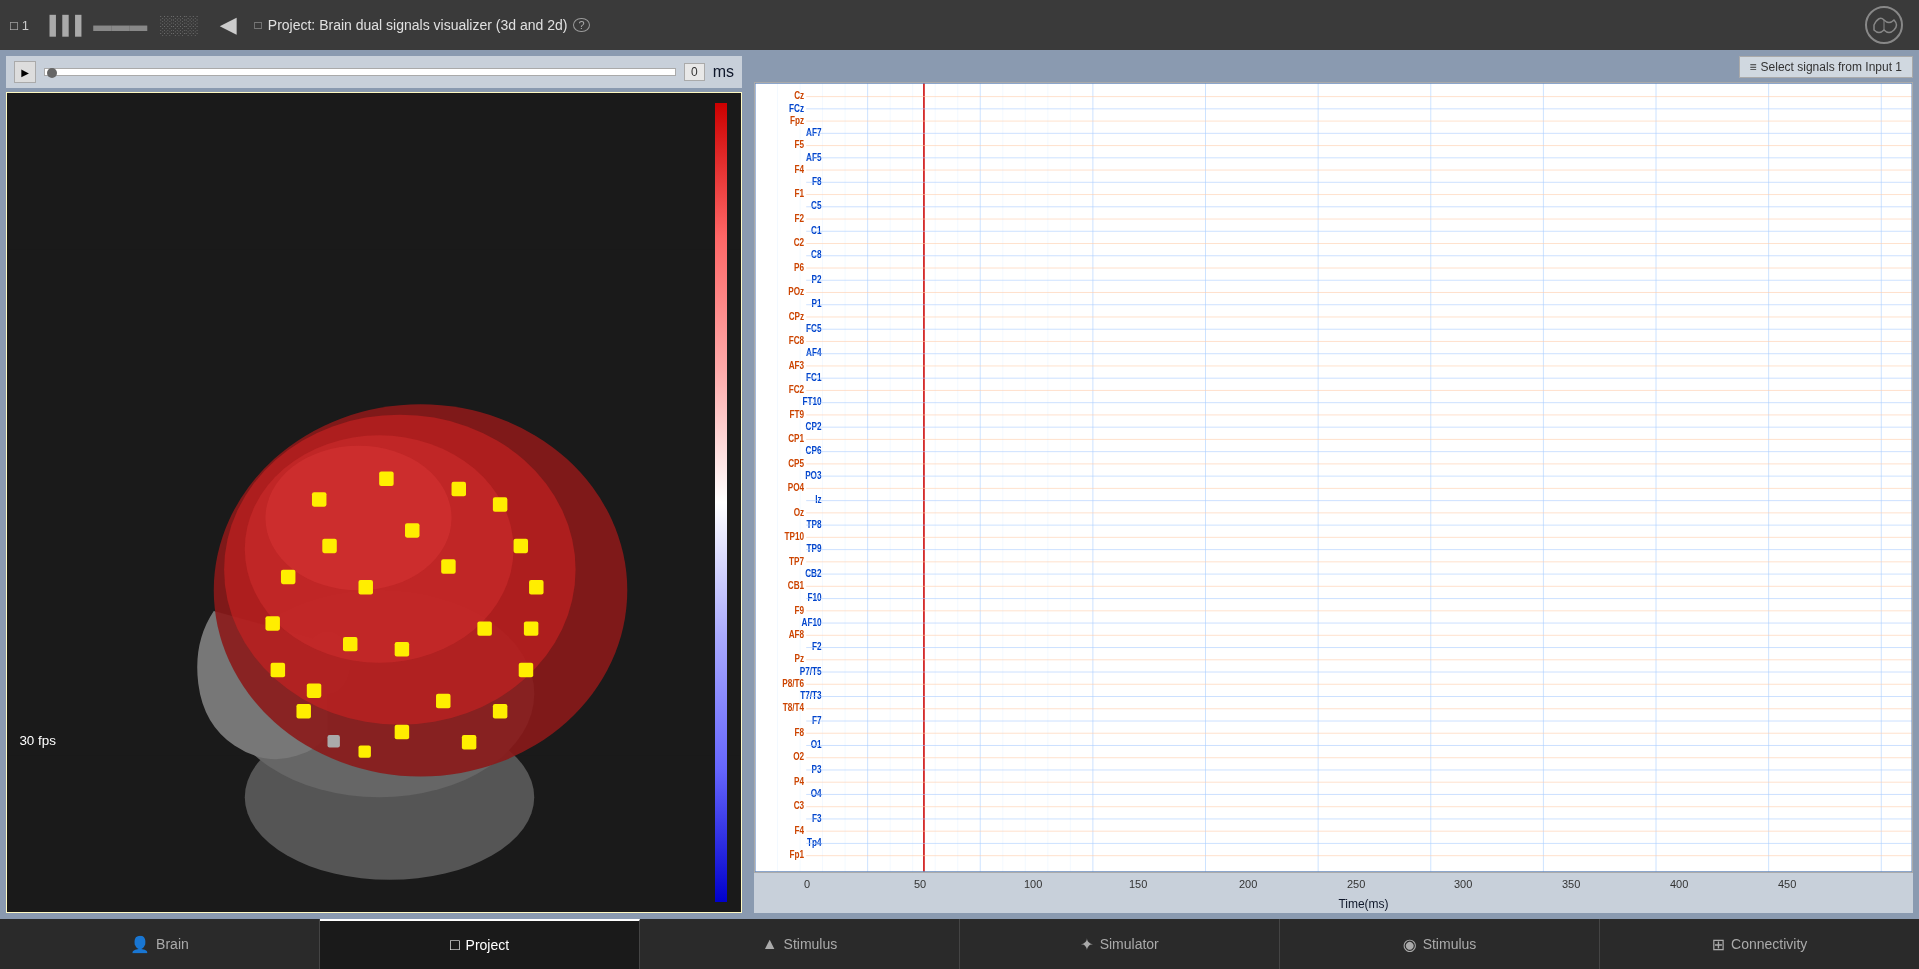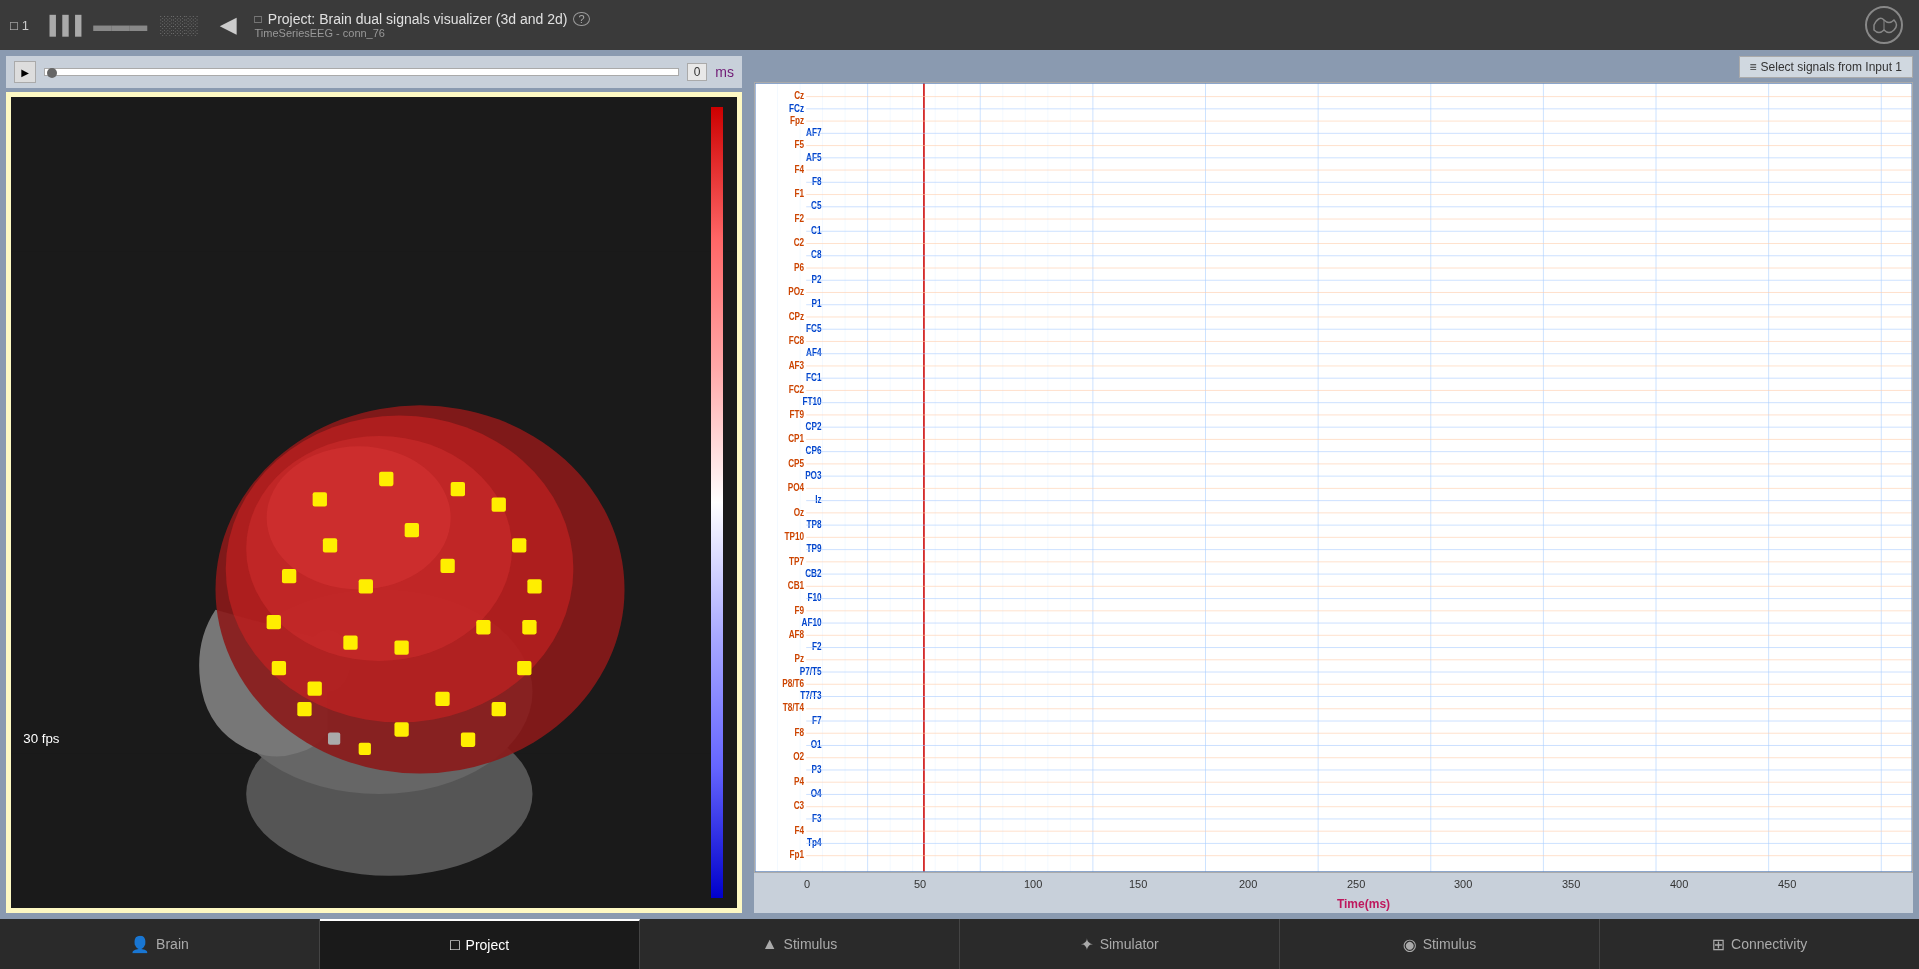--- a/index.html
+++ b/index.html
@@ -123,30 +123,30 @@
       left: 2px;
     }
     #playback-bar .time-val {
       font-size: 12px;
       color: #333;
       background: #e8e8e8;
       border: 1px solid #aaa;
       padding: 1px 6px;
     }
     #playback-bar .time-unit {
-      font-size: 14px;
-      color: #701a75;
+      font-size: 16px;
+      color: #0f172a;
     }
 
     
     #brain-viewer {
       flex: 1;
       background: #1a1a1a;
       position: relative;
-      border: 5px solid #fef9c3;
+      border: 1px solid #fef9c3;
       overflow: hidden;
     }
     #brain-canvas {
       width: 100%;
       height: 100%;
       position: relative;
     }
 
     
     #color-scale {
@@ -254,21 +254,20 @@
     <span style="opacity:0.7">▬▬▬</span>
     <span style="opacity:0.5">░░░</span>
   </div>
   <div class="back-btn">◀</div>
   <div class="title-area">
     <div class="project-title">
       <span class="doc-icon">□</span>
       <span>Project: Brain dual signals visualizer (3d and 2d)</span>
       <span style="border:1px solid #999; border-radius:50%; padding:0 4px; font-size:11px; cursor:pointer; color:#aaa;">?</span>
     </div>
-    <div class="subtitle">TimeSeriesEEG - conn_76</div>
   </div>
   <div class="brain-icon">
     <svg width="40" height="40" viewBox="0 0 40 40">
       <circle cx="20" cy="20" r="18" fill="none" stroke="#888" stroke-width="2"></circle>
       <path d="M10,20 Q15,10 20,15 Q25,20 30,15 Q35,20 30,25 Q25,30 20,25 Q15,30 10,25 Z" fill="none" stroke="#888" stroke-width="1.5"></path>
       <path d="M20,15 Q20,20 20,25" fill="none" stroke="#888" stroke-width="1"></path>
     </svg>
   </div>
 </div>
 
@@ -588,21 +587,21 @@
         <text x="270" y="15" font-size="11" fill="#333" font-family="Arial">100</text>
         <text x="375" y="15" font-size="11" fill="#333" font-family="Arial">150</text>
         <text x="485" y="15" font-size="11" fill="#333" font-family="Arial">200</text>
         <text x="593" y="15" font-size="11" fill="#333" font-family="Arial">250</text>
         <text x="700" y="15" font-size="11" fill="#333" font-family="Arial">300</text>
         <text x="808" y="15" font-size="11" fill="#333" font-family="Arial">350</text>
         <text x="916" y="15" font-size="11" fill="#333" font-family="Arial">400</text>
         <text x="1024" y="15" font-size="11" fill="#333" font-family="Arial">450</text>
       </svg>
       <div style="text-align:center; margin-top:20px;">
-        <span style="font-size:12px; color:#be185d; font-weight:bold;">Time(ms)</span>
+        <span style="font-size:12px; color:#0f172a; font-weight:normal;">Time(ms)</span>
       </div>
     </div>
   </div>
 
 </div>
 
 <div id="bottom-nav">
   <div class="nav-item">
     <span class="nav-icon">👤</span>
     <span>Brain</span>

